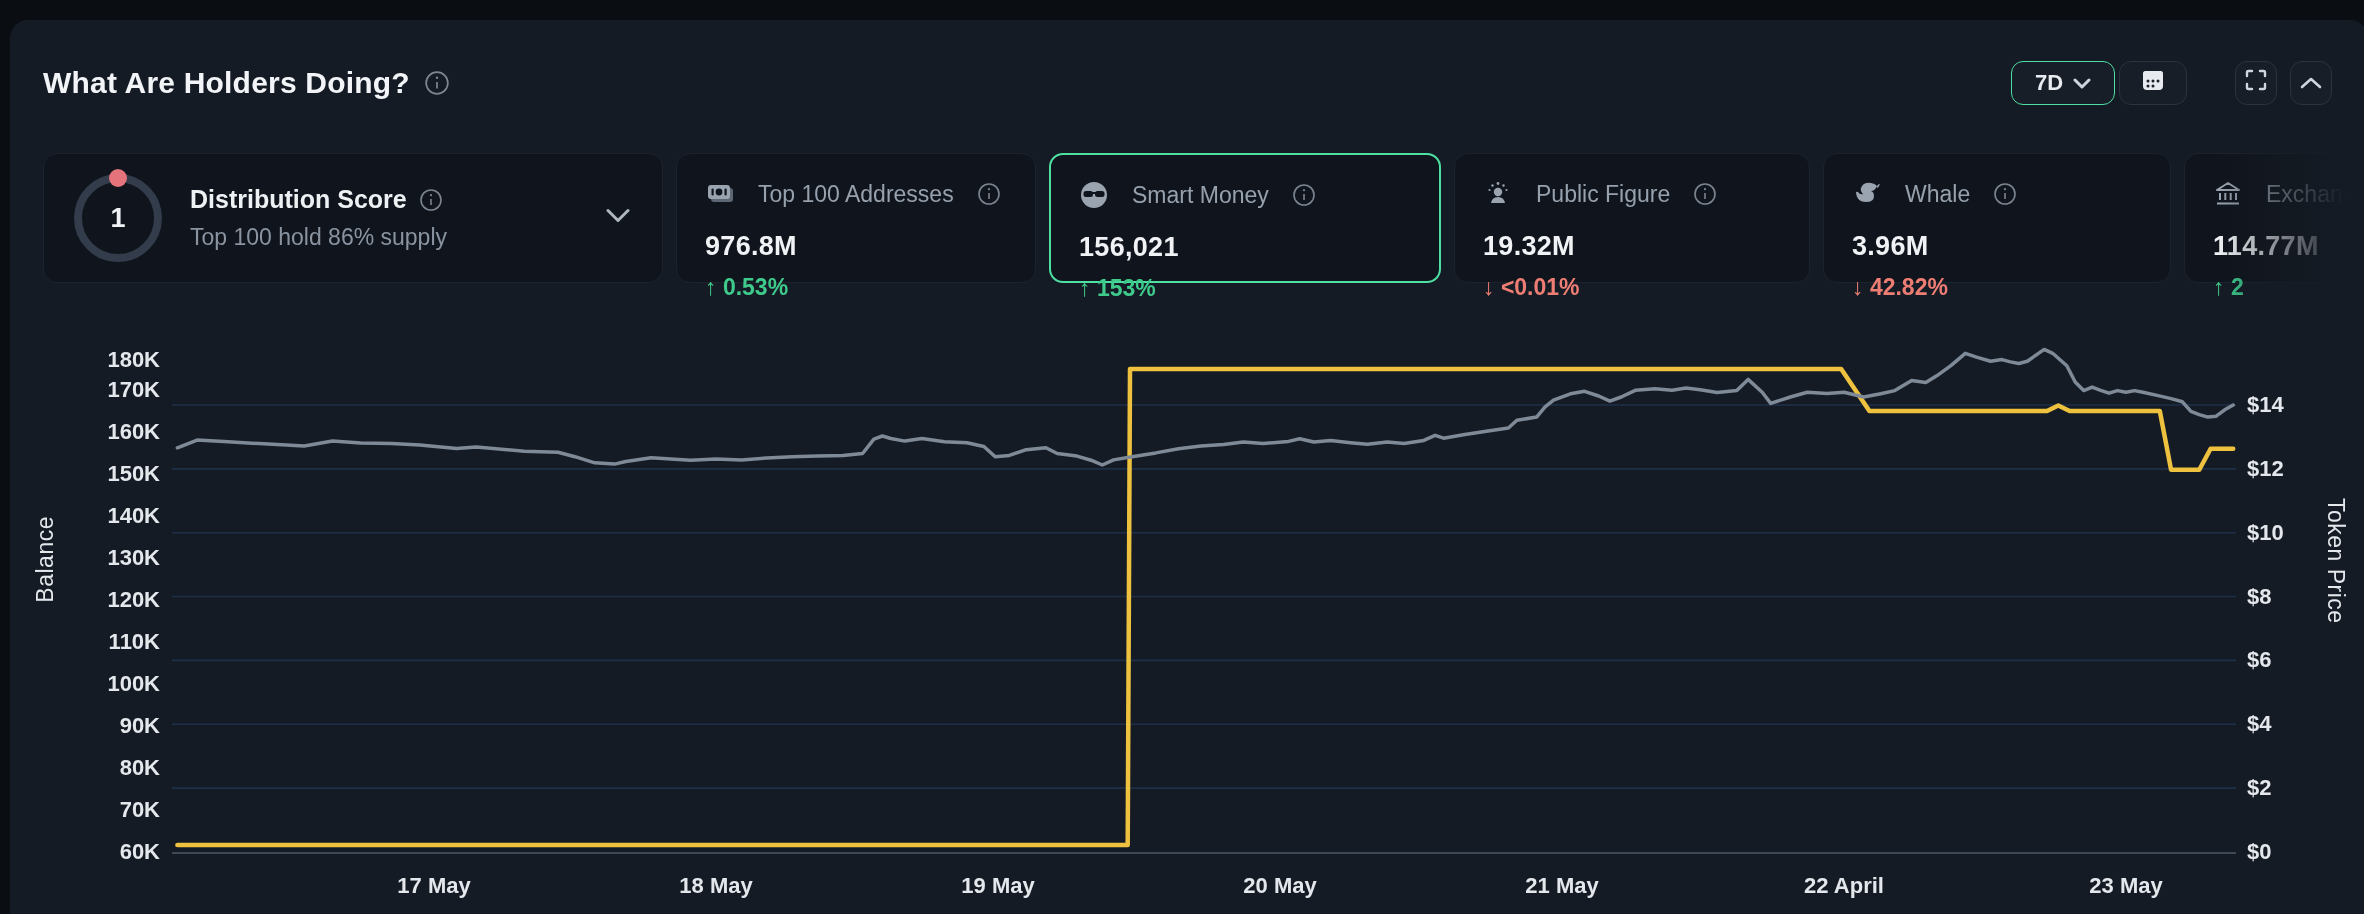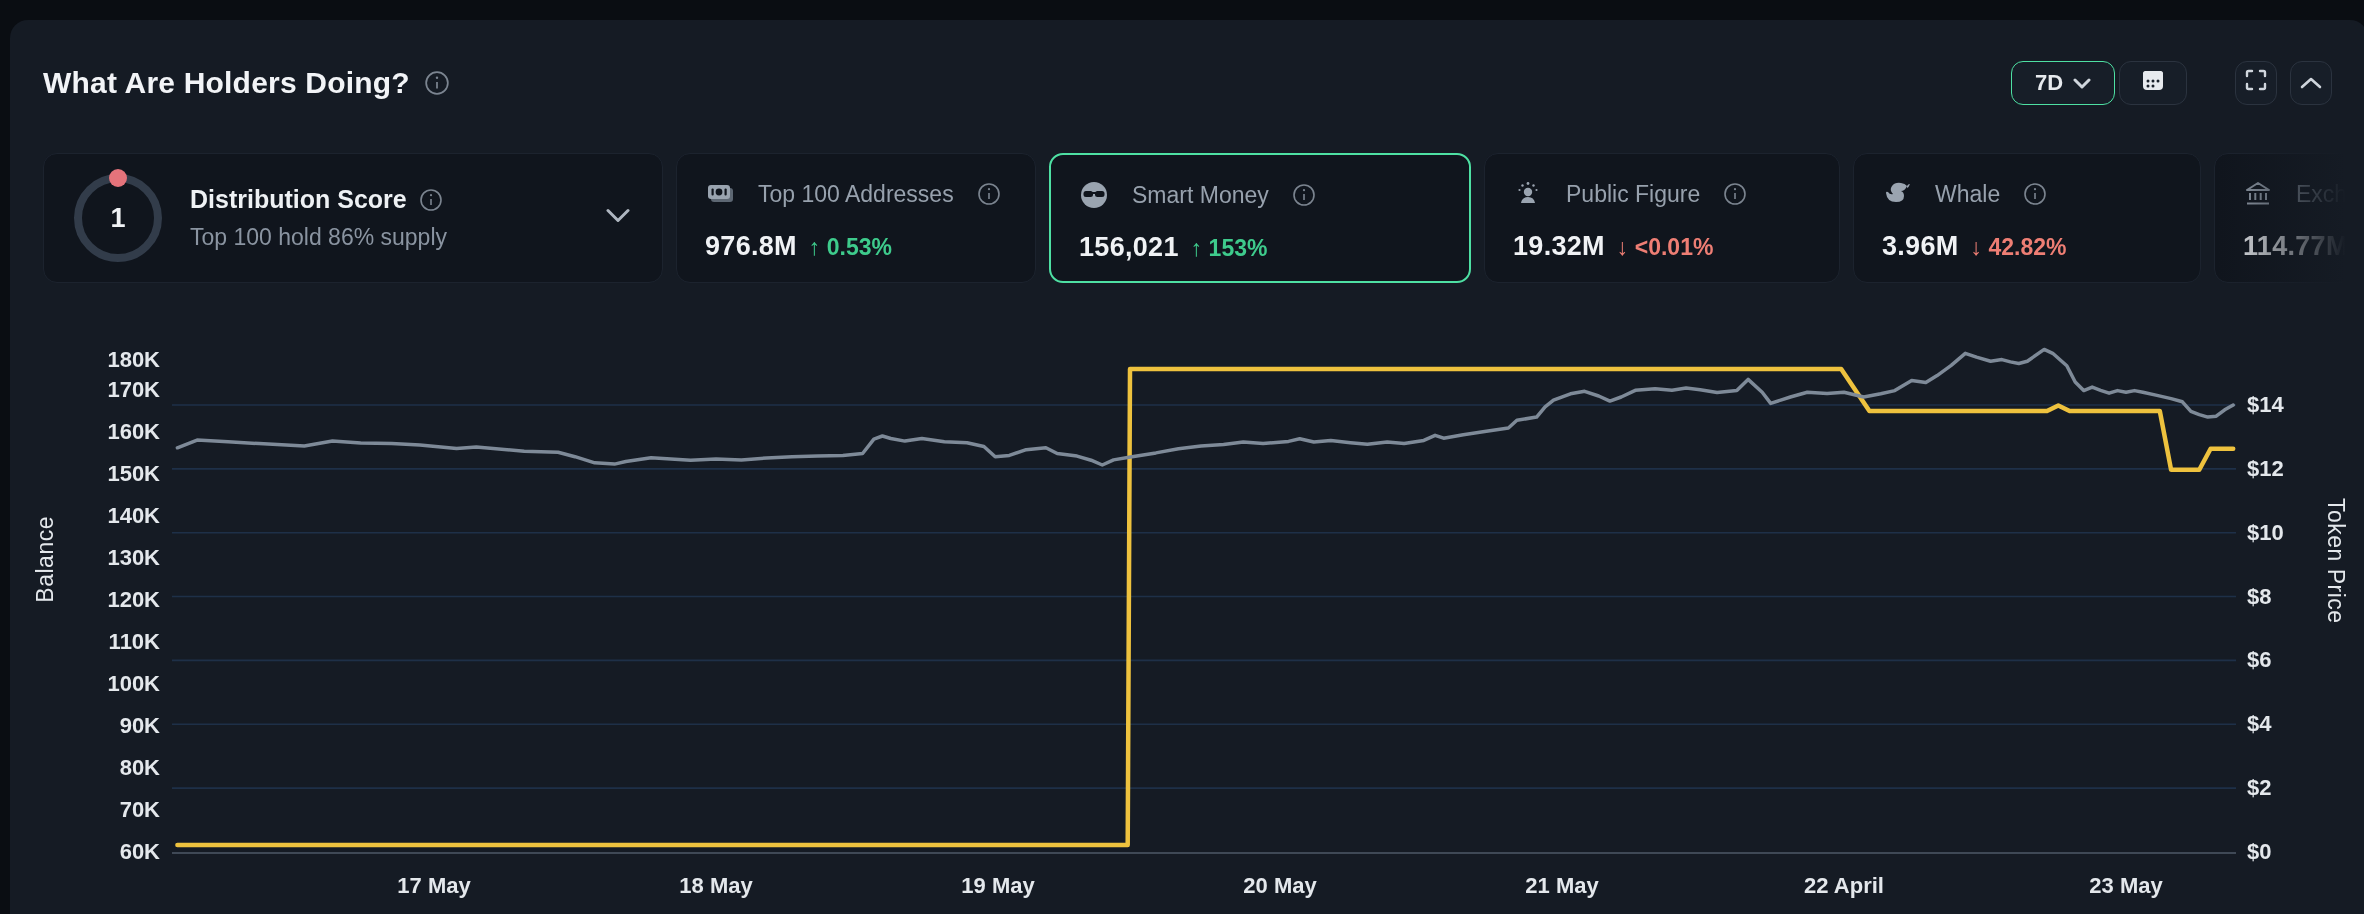--- a/index.html
+++ b/index.html
@@ -46,21 +46,21 @@
              width:18px;height:18px;border-radius:50%;background:var(--score-dot);}
   .gauge-num{font-size:27px;font-weight:700;color:#f0f2f5;}
   .dist-text{margin-left:28px;flex:1;}
   .dist-title-row{display:flex;align-items:center;gap:12px;}
   .dist-title{font-size:25px;font-weight:700;color:#eef1f4;}
   .dist-sub{margin-top:10px;font-size:23px;color:#8a94a1;}
   .chev{position:absolute;right:32px;top:50%;transform:translateY(-50%);}
   .card-top{display:flex;align-items:center;gap:23px;}
   .cicon{display:inline-flex;width:30px;height:30px;align-items:center;justify-content:center;}
   .ctitle{font-size:23px;font-weight:500;color:#97a1ad;white-space:nowrap;}
-  .card-val{margin-top:22px;display:flex;align-items:baseline;gap:12px;}
+  .card-val{margin-top:22px;display:flex;align-items:baseline;gap:12px;flex-direction:column;}
   .val{font-size:27px;font-weight:700;color:#f0f2f5;letter-spacing:.3px;}
   .delta{font-size:23px;font-weight:600;white-space:nowrap;}
   .delta.up{color:var(--positive);}
   .delta.down{color:var(--negative);}
   .cards-fade{position:absolute;right:0;top:125px;width:150px;height:150px;
               background:linear-gradient(90deg,rgba(21,27,36,0),var(--panel) 85%);pointer-events:none;}
 
   
   .chart{position:absolute;inset:0;}
   .chart-svg{position:absolute;left:0;top:0;width:2364px;height:914px;}
@@ -181,21 +181,21 @@
                 <circle cx="12" cy="7.2" r="1.1" fill="#8e98a4" stroke="none"></circle>
               </svg>
           </span>
         </div>
         <div class="card-val">
           <span class="val">976.8M</span>
           <span class="delta up"><span>↑</span> <span>0.53%</span></span>
         </div>
       </div>
 
-      <div class="card stat selected" style="width:422px">
+      <div class="card stat selected" style="width:392px">
         <div class="card-top">
           <span class="cicon">
             <svg width="30" height="30" viewBox="0 0 30 30">
               <circle cx="15" cy="15" r="13" fill="#9aa4b0"></circle>
               <rect x="4.5" y="11" width="9.5" height="6" rx="2.5" fill="#10151d"></rect>
               <rect x="16" y="11" width="9.5" height="6" rx="2.5" fill="#10151d"></rect>
               <rect x="12.5" y="12" width="5" height="2" fill="#10151d"></rect>
             </svg>
           </span>
           <span class="ctitle">Smart Money</span>

